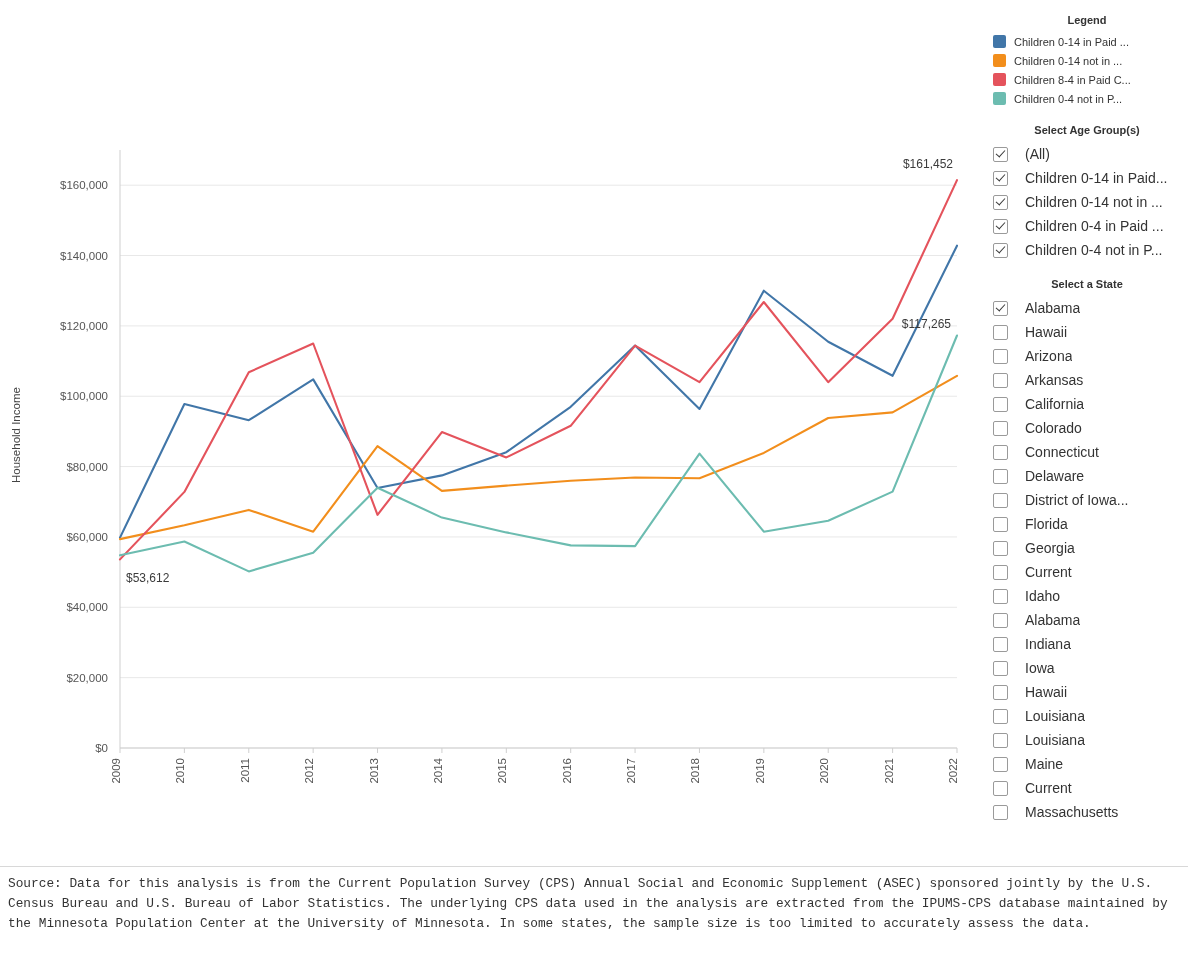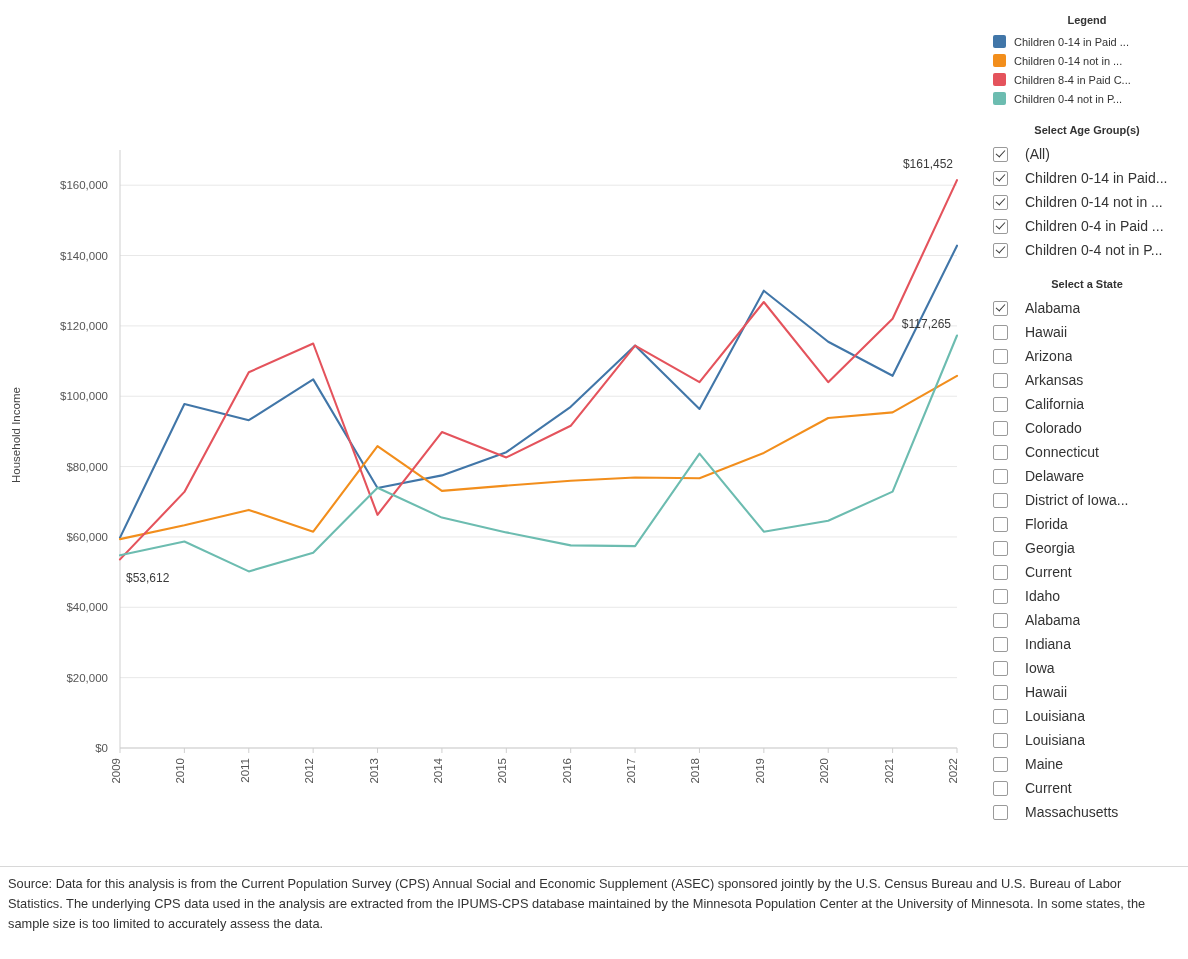--- a/index.html
+++ b/index.html
@@ -179,20 +179,21 @@
     background: #d8d8d8;
   }
   .footer-note {
     position: absolute;
     left: 8px;
     top: 874px;
     width: 1165px;
     font-size: 12.8px;
     line-height: 1.56;
     color: #333333;
+    font-family: Liberation Mono, monospace;
   }
 </style>
 </head>
 <body>
 
 <div id="root">
 
 
   <div class="plot-wrap">
     <div class="y-axis-title">Household Income</div>

